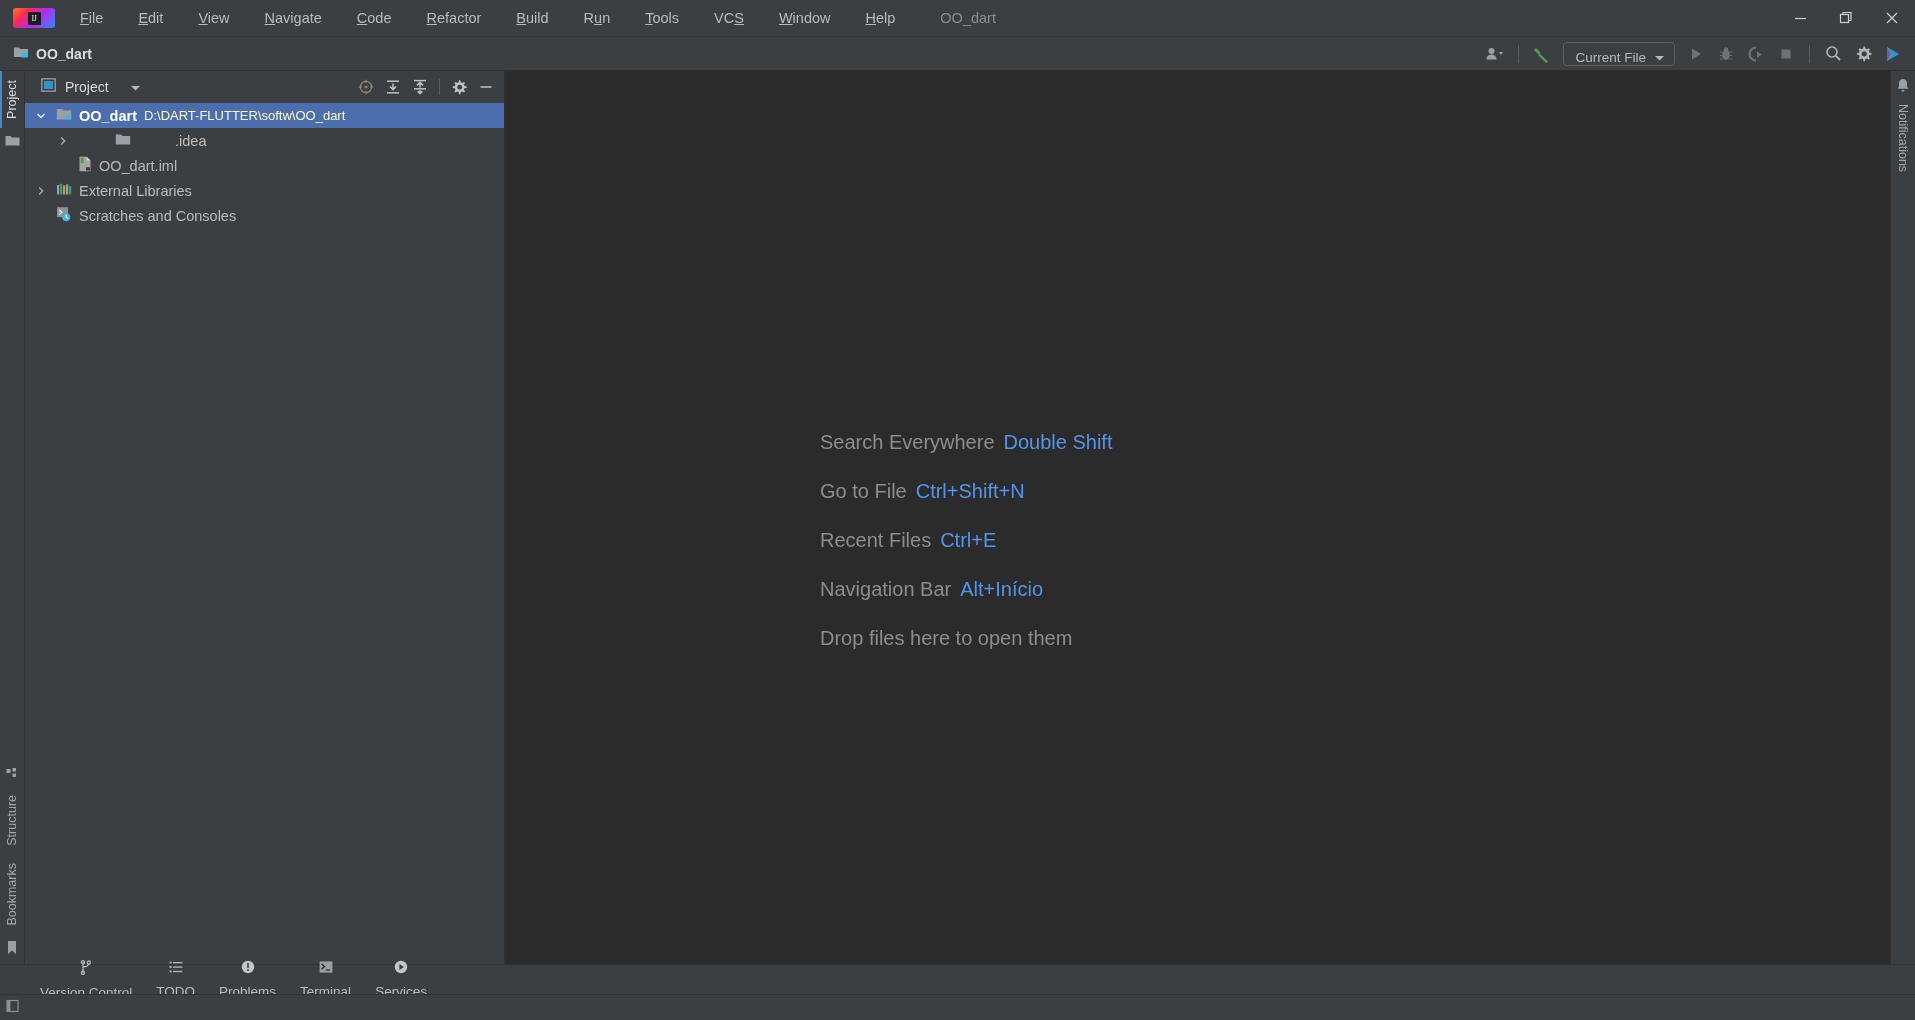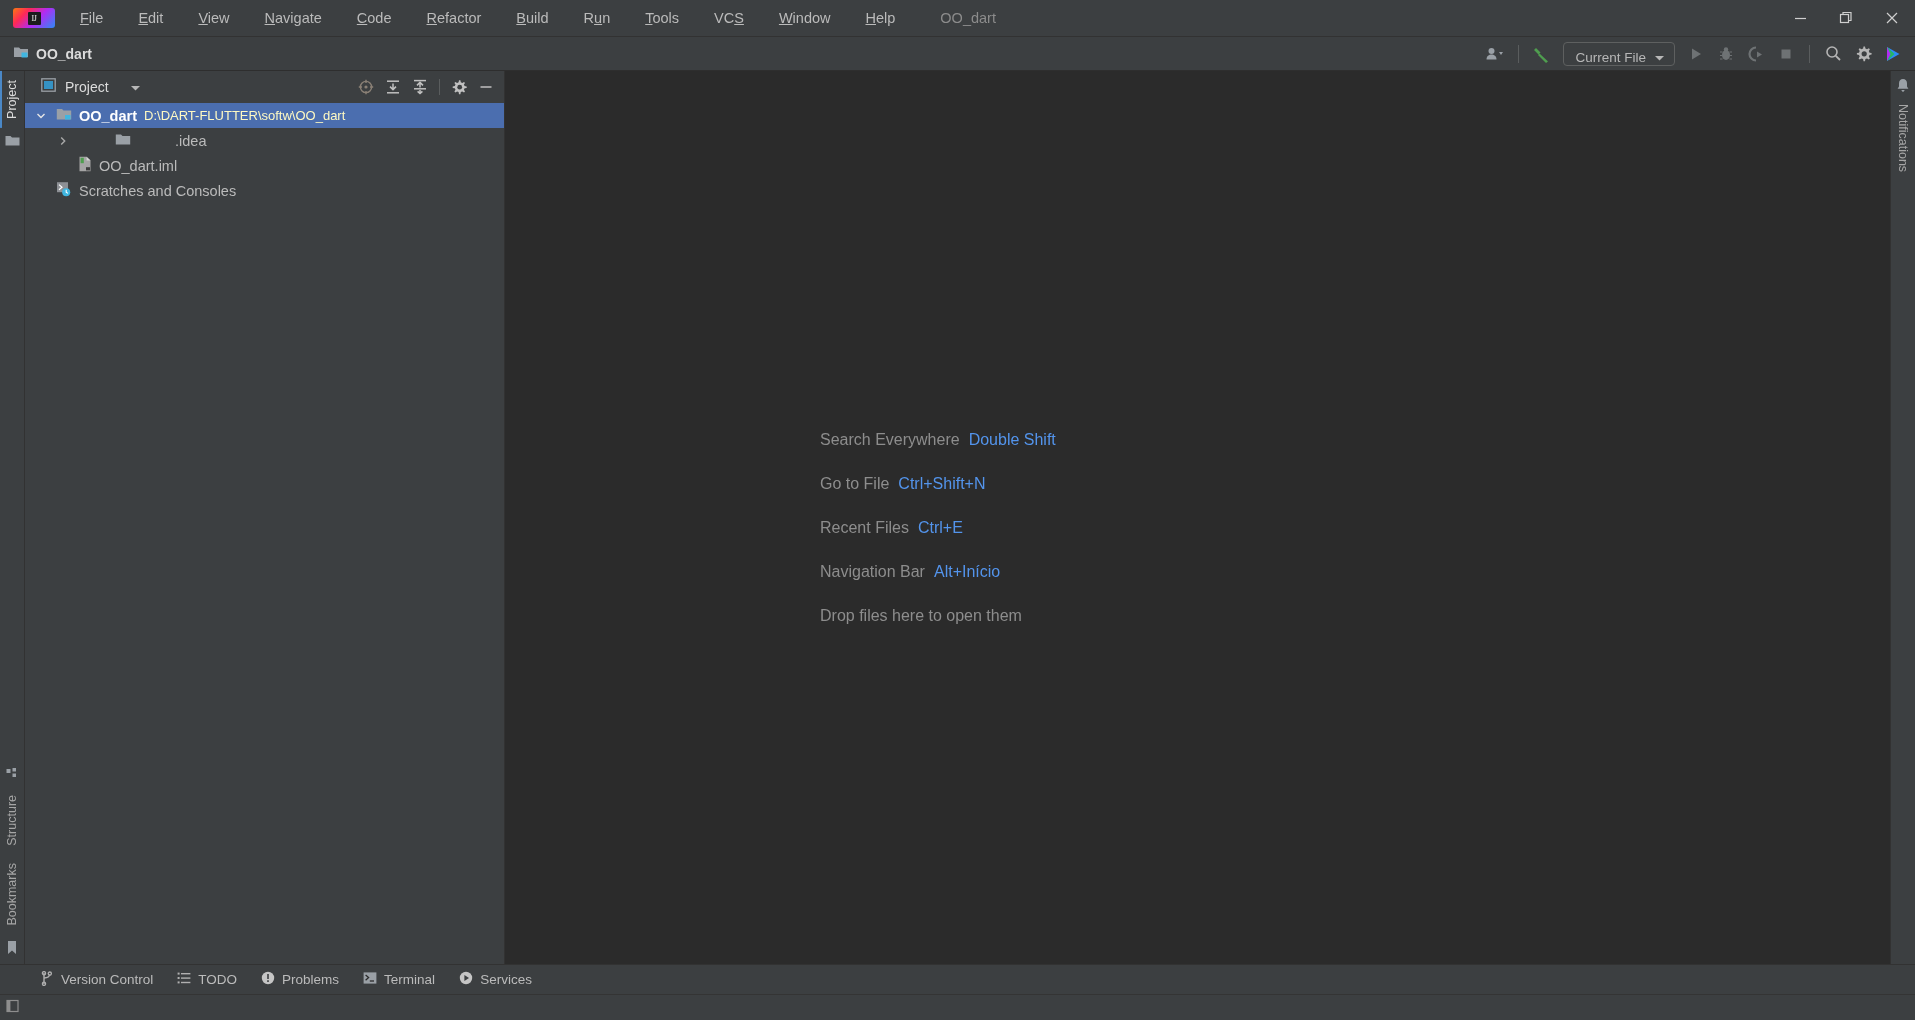--- a/index.html
+++ b/index.html
@@ -112,31 +112,31 @@
   .arrow { width: 16px; display: flex; align-items: center; justify-content: center; flex: 0 0 16px; }
 
   
   .editor {
     flex: 1 1 auto; background: #2b2b2b; position: relative; min-width: 0;
   }
   .hints {
     position: absolute; left: 315px; top: 360px;
     display: flex; flex-direction: column; gap: 26px;
   }
-  .hint { font-size: 16px; color: #8d8d8d; white-space: nowrap; }
+  .hint { font-size: 20px; color: #8d8d8d; white-space: nowrap; }
   .hint .key { color: #5394ec; margin-left: 9px; }
 
   
   .bottombar {
     height: 30px; background: #3c3f41; display: flex; align-items: center;
     border-top: 1px solid #323232; flex: 0 0 30px; padding-left: 30px; gap: 4px;
   }
   .bb-item {
     display: flex; align-items: center; gap: 7px; padding: 3px 10px;
-    color: #bbbbbb; font-size: 13.5px; border-radius: 3px; cursor: default;
+    color: #bbbbbb; font-size: 13.5px; border-radius: 3px; cursor: default; flex-direction: column;
   }
   .statusline {
     height: 26px; background: #3c3f41; display: flex; align-items: center;
     padding-left: 6px; flex: 0 0 26px; border-top: 1px solid #343434;
   }
 </style>
 </head>
 <body>
 
 <div class="app">
@@ -390,20 +390,37 @@
             <svg width="14" height="16" viewBox="0 0 14 16">
               <path d="M1.5 0.8 H8.6 L12.5 4.6 V15.2 H1.5 Z" fill="#a5a5a5"></path>
               <path d="M8.6 0.8 L12.5 4.6 H8.6 Z" fill="#d4d4d4"></path>
               <rect x="2.6" y="1.8" width="3.2" height="5.4" fill="#4f9e4f"></rect>
               <rect x="8" y="11.2" width="4" height="3.2" fill="#3d3d3d"></rect>
             </svg>
           </span>
           <span class="name">OO_dart.iml</span>
         </div>
 
+        <div class="row" style="padding-left:8px;">
+          <span class="arrow">
+            <svg width="10" height="10" viewBox="0 0 10 10">
+                <path d="M3.2 1.5 L6.7 5 L3.2 8.5" stroke="#a9a9a9" stroke-width="1.4" fill="none"></path>
+              </svg>
+          </span>
+          <span>
+            <svg width="16" height="15" viewBox="0 0 16 15">
+              <rect x="1" y="3" width="2.2" height="9.5" fill="#7ea8d8"></rect>
+              <rect x="4" y="1.8" width="2.2" height="10.7" fill="#4f9e4f"></rect>
+              <rect x="7" y="3.4" width="2.2" height="9.1" fill="#c9a227"></rect>
+              <rect x="10" y="2.4" width="2.2" height="10.1" fill="#7ea8d8"></rect>
+              <rect x="13" y="4" width="2.2" height="8.5" fill="#4f9e4f"></rect>
+            </svg>
+          </span>
+          <span class="name">External Libraries</span>
+        </div>
 
         <div class="row" style="padding-left:8px;">
           <span class="arrow"></span>
           <span>
             <svg width="16" height="16" viewBox="0 0 16 16">
               <rect x="1" y="1.2" width="11" height="10" fill="#8d9095"></rect>
               <path d="M3 3.6 L6 6.2 L3 8.8" stroke="#ffffff" stroke-width="1.2" fill="none"></path>
               <circle cx="10.2" cy="11.2" r="4" fill="#40b6e0"></circle>
               <path d="M10.2 8.8 V11.2 L12 12.4" stroke="#ffffff" stroke-width="1.1" fill="none"></path>
             </svg>

